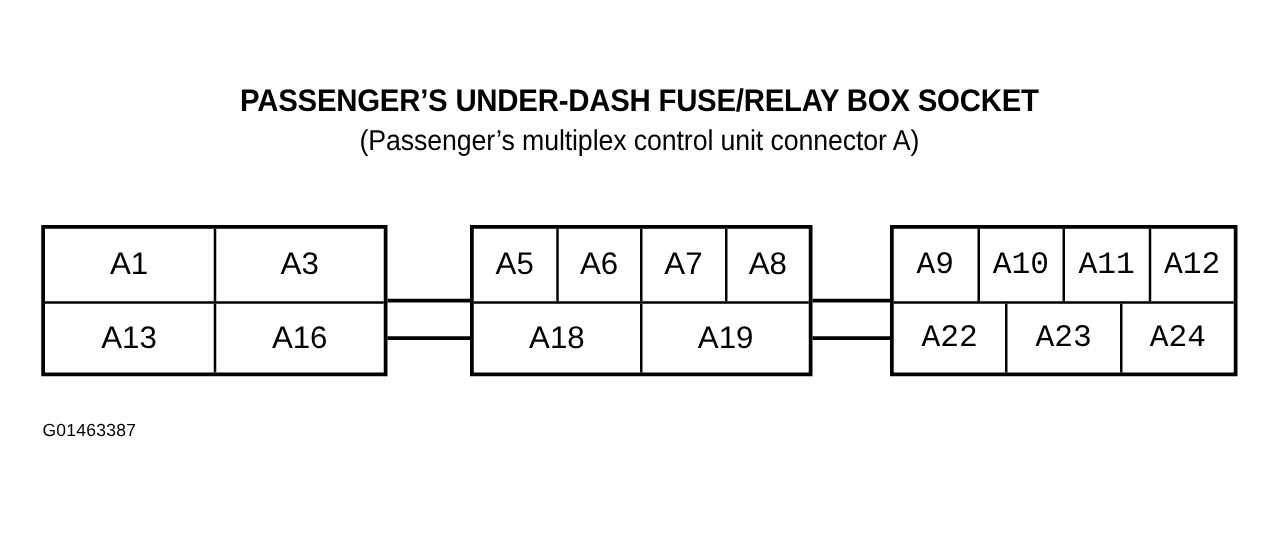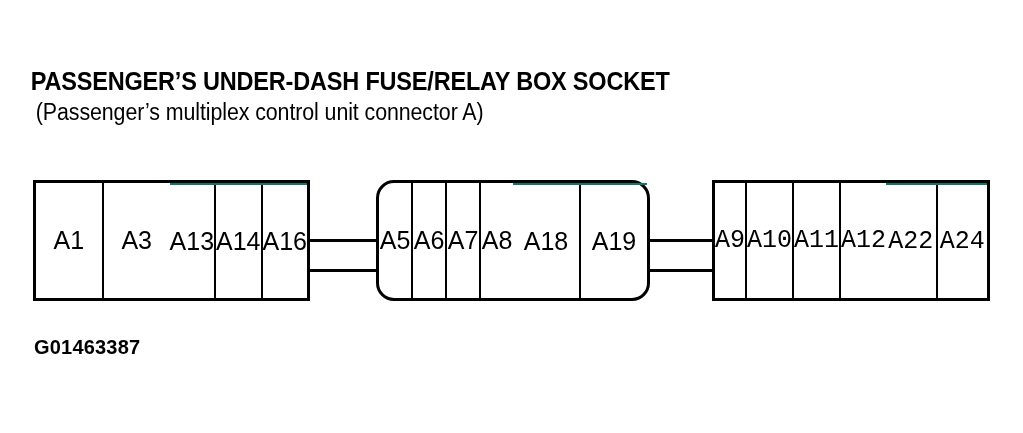--- a/index.html
+++ b/index.html
@@ -17,20 +17,21 @@
     color: #000000;
     -webkit-font-smoothing: none;
   }
 
   
   .title-block {
     position: absolute;
     left: 0;
     top: 66px;
     width: 1023px;
+    text-align: center;
     user-select: none;
   }
   .doc-title {
     font-size: 25px;
     font-weight: bold;
     letter-spacing: -0.2px;
     line-height: 30px;
     white-space: nowrap;
     transform: scaleX(0.94);
     transform-origin: center center;
@@ -56,31 +57,31 @@
   }
 
   .conn-block {
     position: absolute;
     top: 180px;
     height: 121px;
     box-sizing: border-box;
     border: 3px solid #000;
     background: #fff;
     display: flex;
-    flex-direction: row;
+    flex-direction: column;
     z-index: 3;
   }
   .conn-row {
     flex: 1 1 50%;
     display: flex;
     box-sizing: border-box;
     min-height: 0;
   }
   .conn-row.row-bottom {
-    border-top: 2px solid #0f766e;
+    border-top: 2px solid #000000;
   }
   .conn-cell {
     flex: 1 1 0;
     box-sizing: border-box;
     border-left: 2px solid #000;
     display: flex;
     align-items: center;
     justify-content: center;
     font-size: 25px;
     font-weight: normal;
@@ -88,42 +89,42 @@
     line-height: 1;
     white-space: nowrap;
     user-select: none;
   }
   .conn-cell:first-child {
     border-left: none;
   }
 
   
   #block-1 { left: 33px;  width: 277px; }
-  #block-2 { left: 376px; width: 274px; border-radius: 18px; }
+  #block-2 { left: 376px; width: 274px; }
   #block-3 { left: 712px; width: 278px; font-family: Liberation Mono, monospace; }
 
   
   .link-wire {
     position: absolute;
     height: 3px;
     background: #000;
     z-index: 1;
   }
   #link-upper-left  { left: 304px; top: 239px; width: 78px; }
   #link-lower-left  { left: 304px; top: 269px; width: 78px; }
   #link-upper-right { left: 644px; top: 239px; width: 74px; }
   #link-lower-right { left: 644px; top: 269px; width: 74px; }
 
   
   .figure-caption {
     position: absolute;
     left: 34px;
     top: 336px;
-    font-size: 20px;
-    font-weight: bold;
+    font-size: 14px;
+    font-weight: normal;
     letter-spacing: 0.2px;
     white-space: nowrap;
     user-select: none;
   }
 </style>
 </head>
 <body>
 
 <div class="title-block">
   <div class="doc-title">PASSENGER’S UNDER-DASH FUSE/RELAY BOX SOCKET</div>
@@ -137,21 +138,20 @@
   <div class="link-wire" id="link-upper-right"></div>
   <div class="link-wire" id="link-lower-right"></div>
 
   <div class="conn-block" id="block-1">
     <div class="conn-row row-top">
       <div class="conn-cell">A1</div>
       <div class="conn-cell">A3</div>
     </div>
     <div class="conn-row row-bottom">
       <div class="conn-cell">A13</div>
-      <div class="conn-cell">A14</div>
       <div class="conn-cell">A16</div>
     </div>
   </div>
 
   <div class="conn-block" id="block-2">
     <div class="conn-row row-top">
       <div class="conn-cell">A5</div>
       <div class="conn-cell">A6</div>
       <div class="conn-cell">A7</div>
       <div class="conn-cell">A8</div>
@@ -164,19 +164,20 @@
 
   <div class="conn-block" id="block-3">
     <div class="conn-row row-top">
       <div class="conn-cell">A9</div>
       <div class="conn-cell">A10</div>
       <div class="conn-cell">A11</div>
       <div class="conn-cell">A12</div>
     </div>
     <div class="conn-row row-bottom">
       <div class="conn-cell">A22</div>
+      <div class="conn-cell">A23</div>
       <div class="conn-cell">A24</div>
     </div>
   </div>
 
 </div>
 
 <div class="figure-caption">G01463387</div>
 
 </body></html>

